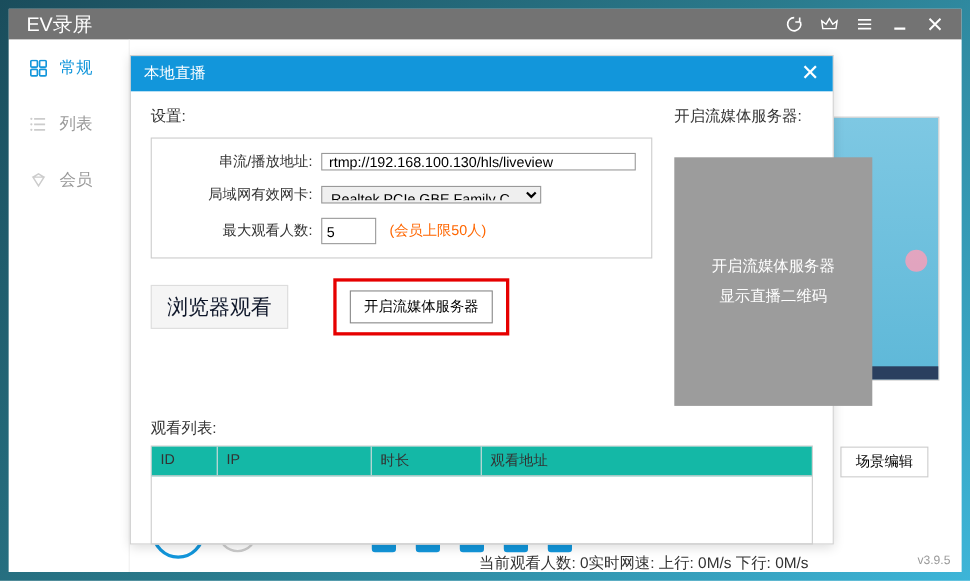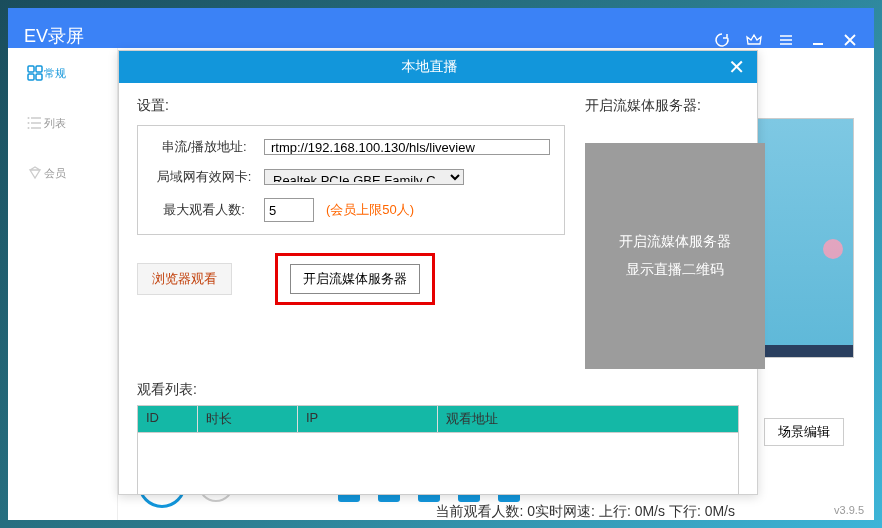--- a/index.html
+++ b/index.html
@@ -1,71 +1,71 @@
 <!DOCTYPE html>
 <html><head>
 <meta charset="utf-8">
 <style>
   * { box-sizing: border-box; margin: 0; padding: 0; font-family: "Microsoft YaHei", Arial, sans-serif; }
   body { width: 882px; height: 528px; background: linear-gradient(135deg, #1a4d5c 0%, #2a7a8c 50%, #3db5d8 100%); position: relative; overflow: hidden; }
   
   .main-window { position: absolute; top: 8px; left: 8px; right: 8px; bottom: 8px; background: #fff; display: flex; flex-direction: column; }
   
-  .titlebar { height: 40px; background: #3b82f6; display: flex; align-items: flex-end; padding: 0 16px; color: #fff; }
+  .titlebar { height: 28px; background: #737373; display: flex; align-items: center; padding: 0 16px; color: #fff; }
   .app-title { font-size: 18px; font-weight: normal; flex: 1; }
   .titlebar-controls { display: flex; align-items: center; gap: 16px; }
   .tctl svg { display: block; }
   
   .main-body { flex: 1; display: flex; position: relative; }
   
   .sidebar { width: 110px; border-right: 1px solid #eee; background: #fff; }
-  .side-item { display: flex; align-items: center; padding: 16px 18px; color: #999; font-size: 11px; cursor: pointer; }
+  .side-item { display: flex; align-items: center; gap: 10px; padding: 16px 18px; color: #999; font-size: 15px; cursor: pointer; }
   .side-item.active { color: #1296db; }
   .side-item .icn { width: 18px; height: 18px; display: flex; align-items: center; justify-content: center; }
   
   .content-area { flex: 1; position: relative; background: #fff; }
   
   .preview-panel { position: absolute; top: 70px; right: 20px; width: 100px; height: 240px; background: linear-gradient(180deg, #7ec8e3 0%, #5eb8d8 100%); border: 1px solid #ccc; }
   .preview-dots { position: absolute; right: 10px; top: 120px; width: 20px; height: 20px; background: #ff9db8; border-radius: 50%; opacity: 0.8; }
   .preview-taskbar { position: absolute; bottom: 0; left: 0; right: 0; height: 12px; background: #2a3f5f; }
   
   .scene-btn { position: absolute; top: 370px; right: 30px; width: 80px; height: 28px; border: 1px solid #ccc; background: #fff; font-size: 13px; cursor: pointer; }
   
   .play-controls { position: absolute; bottom: 12px; left: 20px; display: flex; align-items: center; gap: 12px; }
   .play-btn { width: 48px; height: 48px; border: 3px solid #1296db; border-radius: 50%; display: flex; align-items: center; justify-content: center; cursor: pointer; }
   .play-triangle { width: 0; height: 0; border-left: 16px solid #1296db; border-top: 10px solid transparent; border-bottom: 10px solid transparent; margin-left: 4px; }
   .ctl-circle { width: 36px; height: 36px; border: 2px solid #ccc; border-radius: 50%; cursor: pointer; }
   
   .version { position: absolute; bottom: 4px; right: 10px; font-size: 11px; color: #999; }
   
   
   .dialog { position: absolute; top: 50px; left: 118px; width: 640px; height: 445px; background: #fff; border: 1px solid #d0d0d0; box-shadow: 0 2px 10px rgba(0,0,0,0.15); z-index: 100; }
-  .dlg-header { height: 32px; background: #1296db; color: #fff; display: flex; align-items: center; padding: 0 12px; font-size: 14px; text-align: center; }
+  .dlg-header { height: 32px; background: #1296db; color: #fff; display: flex; align-items: center; padding: 0 12px; font-size: 14px; }
   .dlg-title { flex: 1; }
   .dlg-close { cursor: pointer; font-size: 20px; line-height: 1; }
   .dlg-body { padding: 14px 18px; font-size: 13px; color: #333; }
   
   .settings-row { display: flex; gap: 20px; }
   .settings-left { flex: 1; }
   .settings-label { margin-bottom: 10px; font-size: 14px; }
   .settings-box { border: 1px solid #ccc; padding: 12px 14px; }
   .form-row { display: flex; align-items: center; margin-bottom: 12px; gap: 8px; }
   .form-row:last-child { margin-bottom: 0; }
-  .form-label { width: 104px; text-align: center; font-size: 13px; }
+  .form-label { width: 104px; text-align: right; font-size: 13px; margin-left: 28px; }
   .inp { border: 1px solid #999; padding: 3px 6px; font-size: 13px; height: 16px; }
   .inp.url { width: 286px; }
   .sel { border: 1px solid #999; padding: 2px 4px; font-size: 13px; height: 16px; width: 200px; }
   .spin { border: 1px solid #999; padding: 2px 4px; font-size: 13px; height: 24px; width: 50px; }
   .limit-note { color: #ff6600; font-size: 13px; margin-left: 4px; }
   
   .qr-panel { width: 180px; }
   .qr-box { width: 180px; height: 226px; background: #9c9c9c; color: #fff; display: flex; flex-direction: column; align-items: center; justify-content: center; gap: 10px; font-size: 14px; margin-top: 28px; }
   
   .action-row { display: flex; align-items: center; margin-top: 18px; gap: 20px; }
-  .btn-disabled { border: 1px solid #ddd; background: #f5f5f5; color: #c2410c; padding: 6px 14px; font-size: 13px; cursor: not-allowed; }
+  .btn-disabled { border: 1px solid #ddd; background: #f5f5f5; color: #0f172a; padding: 6px 14px; font-size: 19px; cursor: not-allowed; }
   .btn-highlight-wrap { border: 3px solid #e60000; padding: 8px 12px; margin-left: auto; margin-right: 130px; }
   .btn-server { border: 1px solid #888; background: #fff; padding: 5px 12px; font-size: 13px; cursor: pointer; }
   
   .watch-label { margin-top: 12px; font-size: 14px; }
   .watch-table { border: 1px solid #ccc; margin-top: 6px; height: 90px; }
   .watch-head { display: flex; border-bottom: 1px solid #ccc; background: #14b8a6; }
   .watch-col { padding: 4px 8px; font-size: 13px; border-right: 1px solid #ddd; }
   .watch-col:last-child { border-right: none; }
   .wc1 { width: 60px; } .wc2 { width: 140px; } .wc3 { width: 100px; } .wc4 { flex: 1; }
   
@@ -213,21 +213,21 @@
           <div>开启流媒体服务器</div>
           <div>显示直播二维码</div>
         </div>
       </div>
     </div>
 
     <div class="watch-label">观看列表:</div>
     <div class="watch-table">
       <div class="watch-head">
         <div class="watch-col wc1">ID</div>
+        <div class="watch-col wc2">IP</div>
         <div class="watch-col wc3">时长</div>
-        <div class="watch-col wc2">IP</div>
         <div class="watch-col wc4">观看地址</div>
       </div>
     </div>
 
     <div class="footer-stats">当前观看人数:  0实时网速:  上行:  0M/s 下行:  0M/s</div>
   </div>
 </div>
 
 </body></html>

